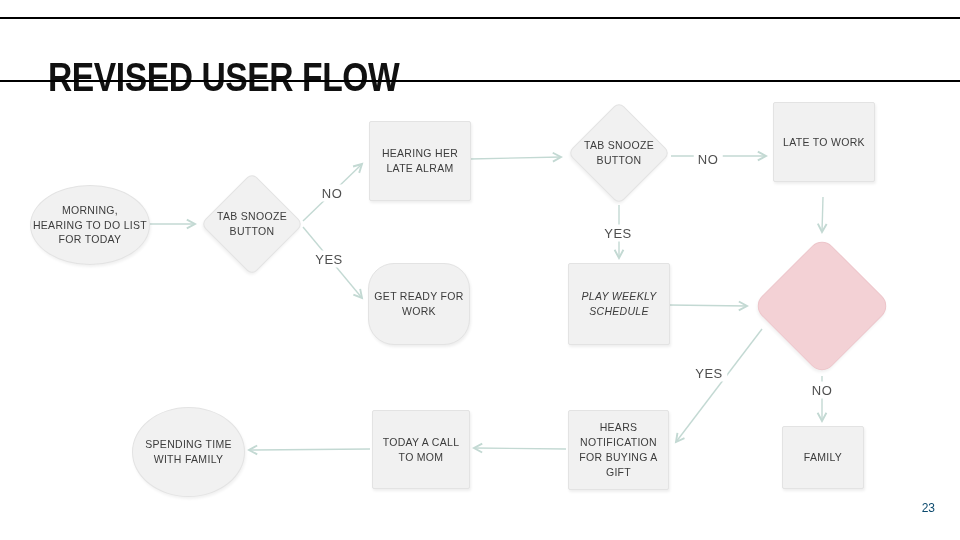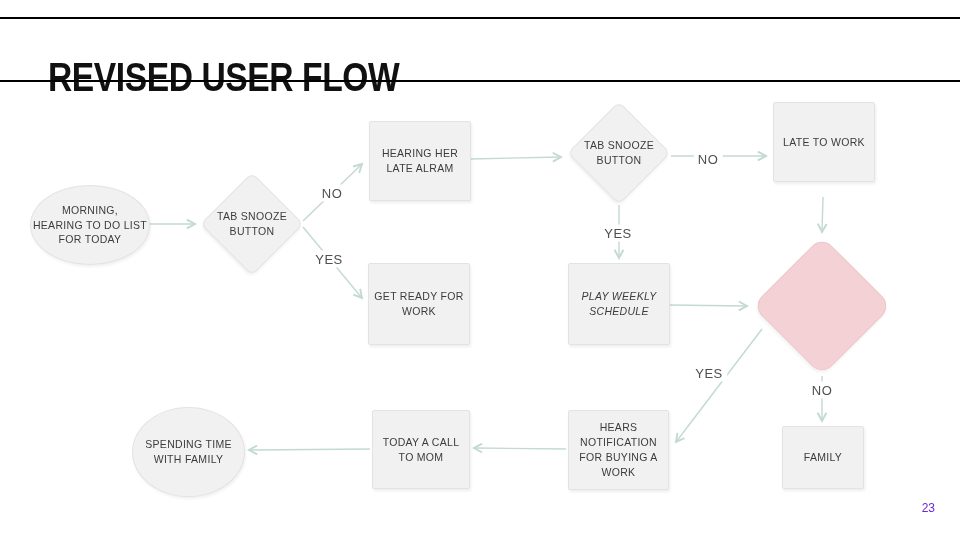--- a/index.html
+++ b/index.html
@@ -8,21 +8,21 @@
     font-family:"Liberation Sans",sans-serif;
   }
   .rule{position:absolute;left:0;width:960px;background:#000;height:2px;}
   .rule-top{top:17px;}
   .rule-bottom{top:80px;height:2px;}
   .slide-title{
     position:absolute;left:48px;top:28px;height:44px;line-height:44px;
     font-size:40px;font-weight:bold;color:#111;letter-spacing:-0.5px;
     transform:scaleX(0.84);transform-origin:left center;white-space:nowrap;
   }
-  .page-number{position:absolute;top:501px;right:25px;font-size:12px;color:#6d28d9;}
+  .page-number{position:absolute;top:501px;right:25px;font-size:12px;color:#0c4a6e;}
 
   svg.connectors{position:absolute;left:0;top:0;width:960px;height:540px;}
 
   .node{position:absolute;display:flex;align-items:center;justify-content:center;}
   .node-text{
     position:relative;z-index:2;text-align:center;white-space:pre-line;
     font-size:10.5px;line-height:1.42;letter-spacing:0.3px;color:#3c3c3c;
   }
   .box{
     background:var(--node_fill,#f1f1f1);
@@ -104,21 +104,21 @@
 <div class="node diamond gray" style="left:568px;top:102px;width:102px;height:102px;">
   <div class="diamond-shape"></div>
   <div class="node-text" style="width:90px;">TAB SNOOZE
 BUTTON</div>
 </div>
 
 <div class="node box" style="left:773px;top:102px;width:100px;height:78px;justify-content:center;">
   <div class="node-text">LATE TO WORK</div>
 </div>
 
-<div class="node box" style="left:368px;top:263px;width:100px;height:80px;">
+<div class="node box" style="left:368px;top:263px;width:100px;height:80px;border-radius:26px;">
   <div class="node-text">GET READY FOR
 WORK</div>
 </div>
 
 <div class="node box" style="left:568px;top:263px;width:100px;height:80px;font-style:italic;">
   <div class="node-text">PLAY WEEKLY
 SCHEDULE</div>
 </div>
 
 <div class="node diamond pink" style="left:753px;top:237px;width:138px;height:138px;">
@@ -126,21 +126,21 @@
 </div>
 
 <div class="node box" style="left:782px;top:426px;width:80px;height:61px;">
   <div class="node-text">FAMILY</div>
 </div>
 
 <div class="node box" style="left:568px;top:410px;width:99px;height:78px;">
   <div class="node-text">HEARS
 NOTIFICATION
 FOR BUYING A
-WORK</div>
+GIFT</div>
 </div>
 
 <div class="node box" style="left:372px;top:410px;width:96px;height:77px;">
   <div class="node-text">TODAY A CALL
 TO MOM</div>
 </div>
 
 <div class="node ellipse" style="left:132px;top:407px;width:111px;height:88px;">
   <div class="node-text">SPENDING TIME
 WITH FAMILY</div>

